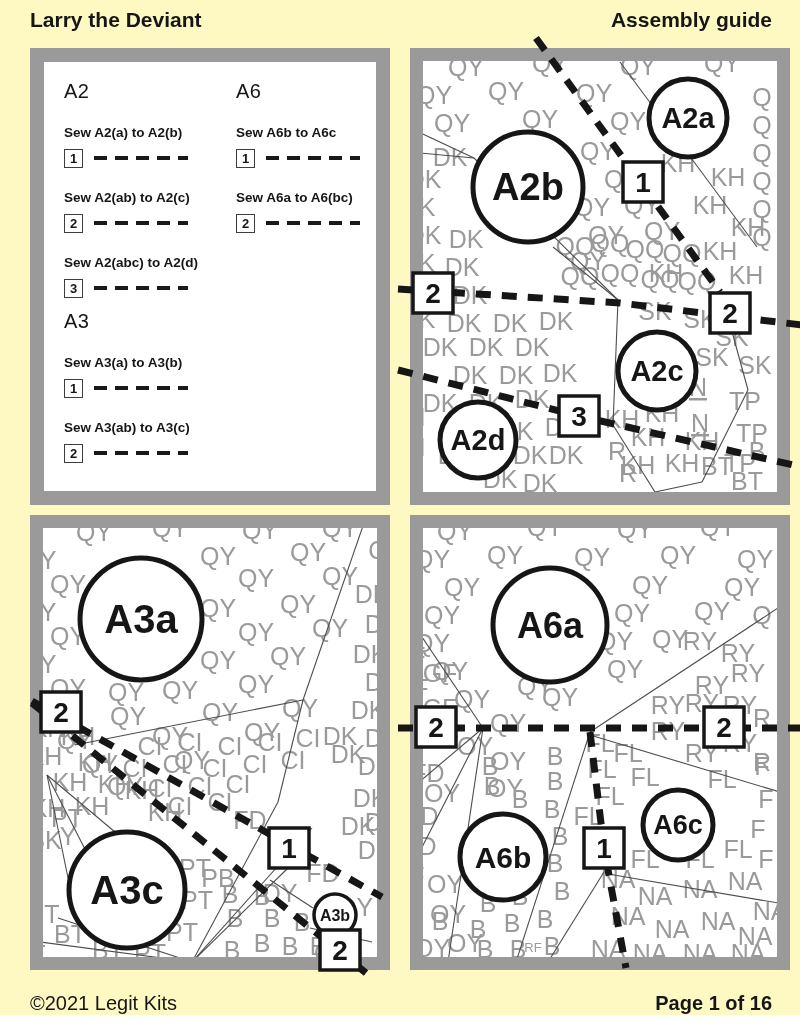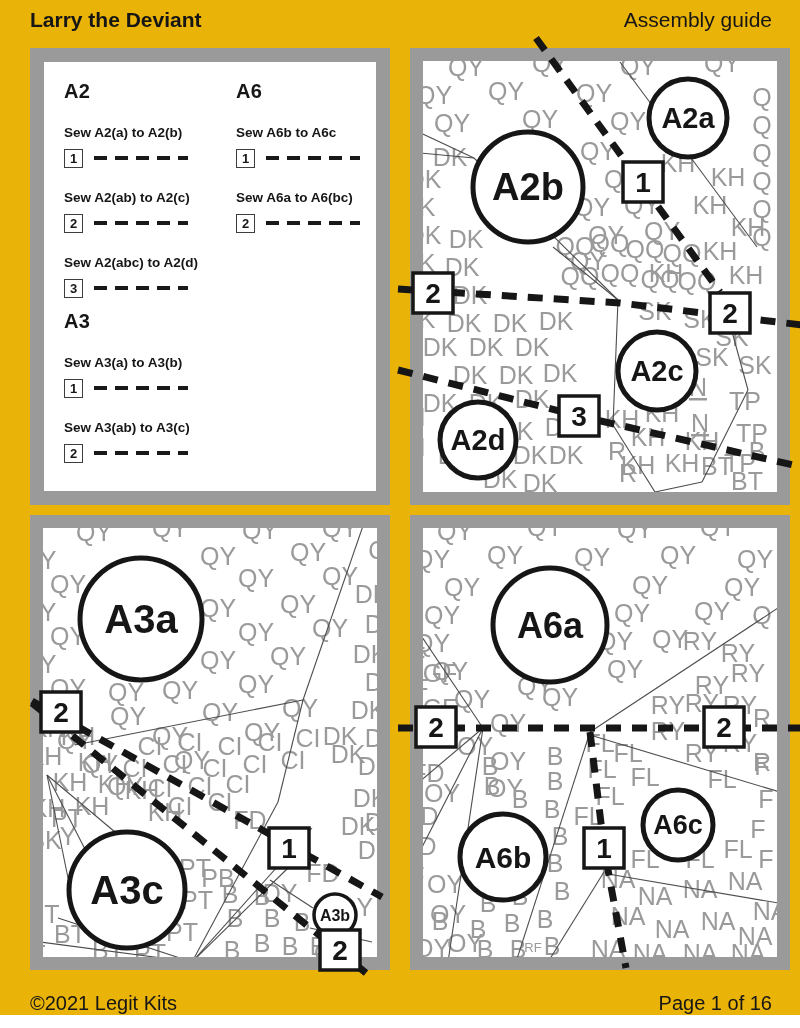--- a/index.html
+++ b/index.html
@@ -1,27 +1,27 @@
 <!DOCTYPE html>
 <html><head>
 <meta charset="utf-8">
 <style>
   html,body{margin:0;padding:0;background:#ffffff;}
-  .page{position:relative;width:800px;height:1015px;background:#eab308;
+  .page{position:relative;width:800px;height:1015px;background:#fef9c3;
         font-family:"Liberation Sans",sans-serif;color:#161616;}
   .hdr-title{position:absolute;left:30px;top:8px;font-size:21px;font-weight:bold;}
-  .hdr-sub{position:absolute;right:28px;top:8px;font-size:21px;font-weight:normal;}
+  .hdr-sub{position:absolute;right:28px;top:8px;font-size:21px;font-weight:bold;}
   .ftr-left{position:absolute;left:30px;top:992px;font-size:20px;font-weight:normal;}
-  .ftr-right{position:absolute;right:28px;top:992px;font-size:20px;font-weight:normal;}
+  .ftr-right{position:absolute;right:28px;top:992px;font-size:20px;font-weight:bold;}
   .p-inst{position:absolute;left:30px;top:48px;width:360px;height:457px;
           border:14px solid #9a9a9a;box-sizing:border-box;background:#fff;}
   .inst-col{position:absolute;top:6px;}
   .inst-col[data-col="0"]{left:20px;width:165px;}
   .inst-col[data-col="1"]{left:192px;width:140px;}
-  .sec-title{font-size:20px;font-weight:700;margin:12px 0 0 0;letter-spacing:.3px;}
+  .sec-title{font-size:20px;font-weight:400;margin:12px 0 0 0;letter-spacing:.3px;}
   .step-label{font-size:13.5px;font-weight:bold;margin-top:22px;white-space:nowrap;}
   .step-row{margin-top:8px;display:flex;align-items:center;height:20px;}
   .nbox{width:19px;height:19px;border:1.7px solid #3d3d3d;box-sizing:border-box;
         display:inline-flex;align-items:center;justify-content:center;
         font-size:13px;font-weight:bold;background:#fff;}
   .dashes{width:94px;height:4.5px;margin-left:11px;
           background:repeating-linear-gradient(90deg,#191919 0 13px,transparent 13px 21px);}
   svg.diagram{position:absolute;overflow:visible;}
   svg.diagram[data-diagram="0"]{left:410px;top:48px;width:380px;height:457px;}
   svg.diagram[data-diagram="1"]{left:30px;top:515px;width:360px;height:455px;}

